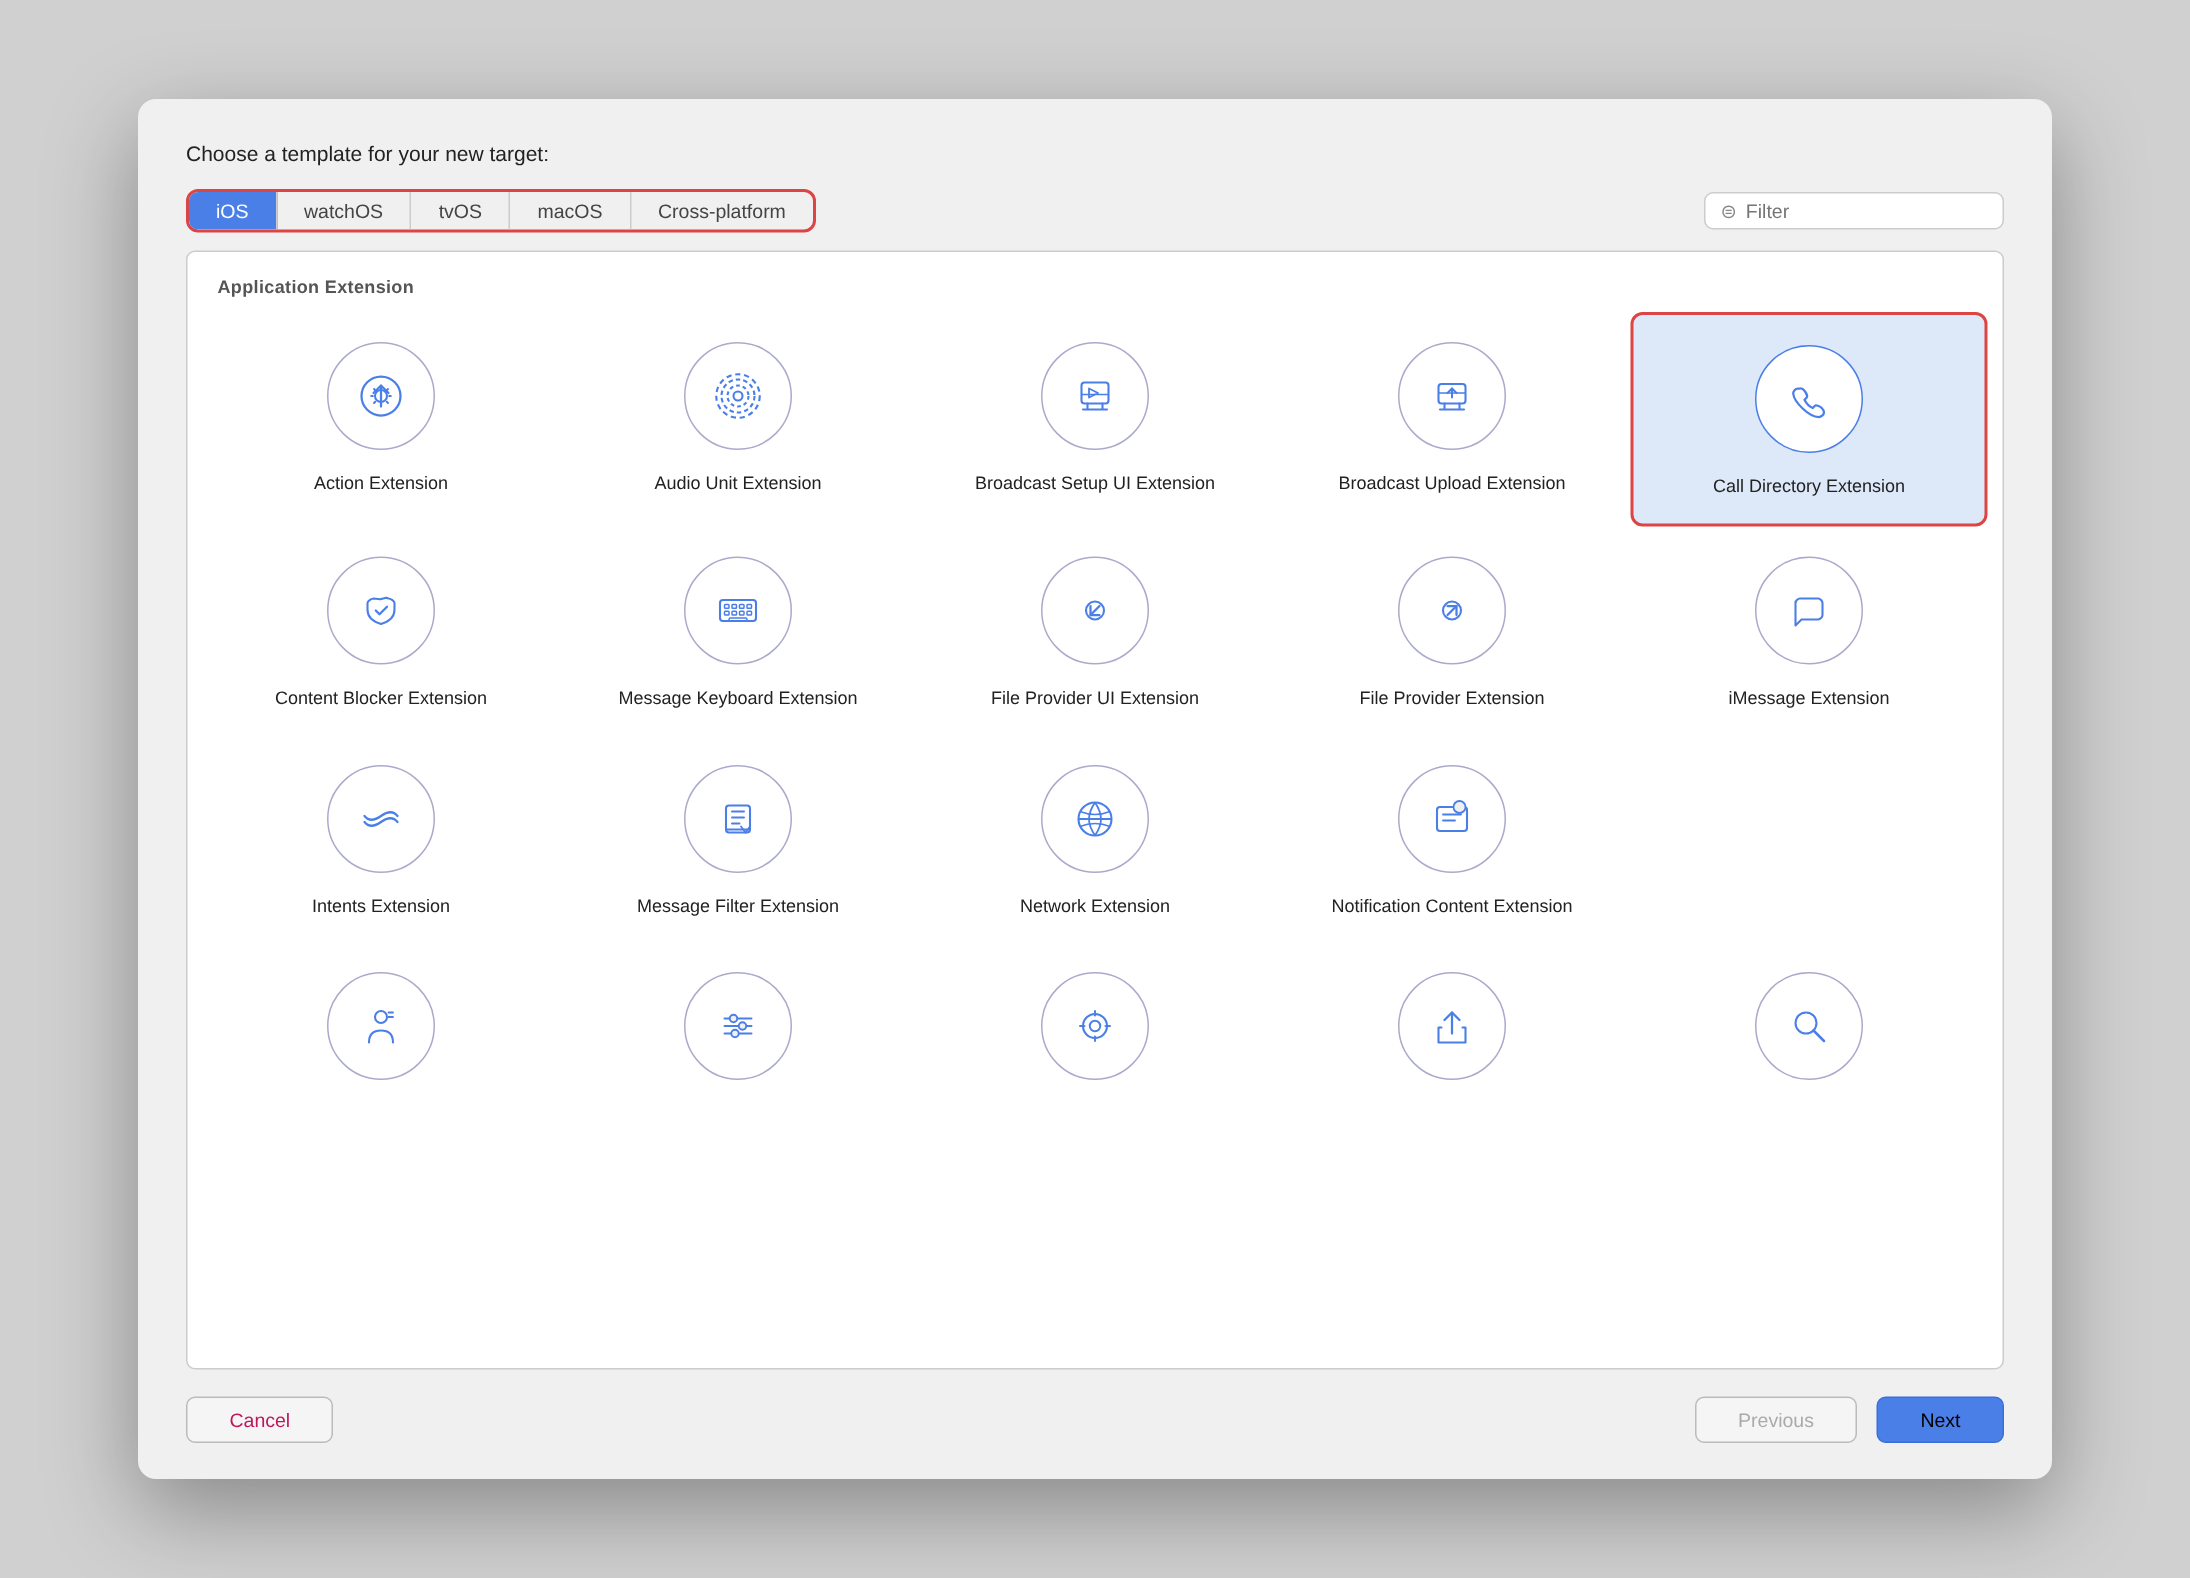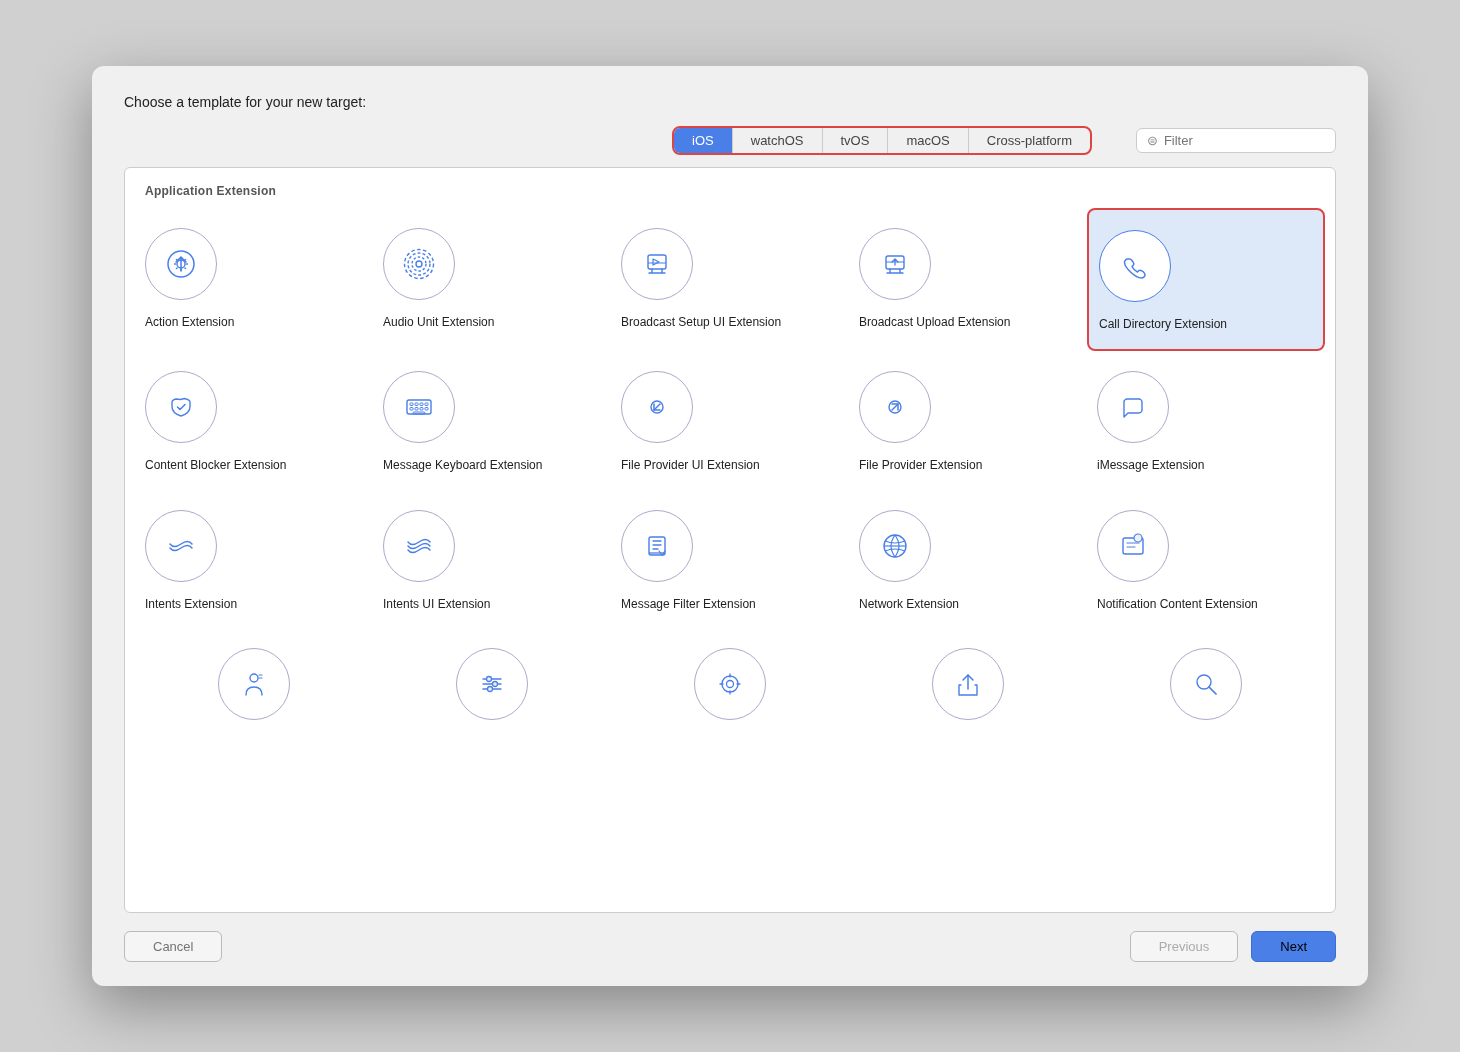--- a/index.html
+++ b/index.html
@@ -26,21 +26,21 @@
 
     .dialog-title {
       font-size: 14px;
       color: #222;
       margin-bottom: 16px;
     }
 
     .tab-row-container {
       display: flex;
       align-items: center;
-      justify-content: flex-end;
+      justify-content: space-between;
       margin-bottom: 12px;
       gap: 44px;
     }
 
     .tabs-group {
       display: flex;
       align-items: center;
       border: 2px solid #d44;
       border-radius: 8px;
       overflow: hidden;
@@ -110,21 +110,21 @@
     .grid {
       display: grid;
       grid-template-columns: repeat(5, 1fr);
       gap: 0;
       padding: 0 10px;
     }
 
     .grid-item {
       display: flex;
       flex-direction: column;
-      align-items: flex-start;
+      align-items: center;
       padding: 20px 10px 16px;
       cursor: pointer;
       border-radius: 8px;
       position: relative;
     }
 
     .grid-item.selected {
       background: #dde8f8;
       border: 2px solid #d44;
       border-radius: 8px;
@@ -161,21 +161,21 @@
       padding-top: 18px;
     }
 
     .btn {
       padding: 7px 28px;
       border-radius: 6px;
       font-size: 13px;
       cursor: pointer;
       border: 1px solid #bbb;
       background: #f5f5f5;
-      color: #737373;
+      color: #be185d;
     }
 
     .btn.primary {
       background: #4a7fe8;
       color: #000000;
       border-color: #3a6fd8;
     }
 
     .btn.disabled {
       color: #aaa;
@@ -364,30 +364,20 @@
       <div class="grid-item">
         <div class="icon-circle">
           <svg viewBox="0 0 38 38" fill="none" xmlns="http://www.w3.org/2000/svg">
             <path d="M8 17 Q12 22 19 17 Q26 12 30 17" stroke="#4a7fe8" stroke-width="1.5" fill="none" stroke-linecap="round"></path>
             <path d="M8 21 Q12 26 19 21 Q26 16 30 21" stroke="#4a7fe8" stroke-width="1.5" fill="none" stroke-linecap="round"></path>
           </svg>
         </div>
         <div class="item-label">Intents Extension</div>
       </div>
 
-      <div class="grid-item">
-        <div class="icon-circle">
-          <svg viewBox="0 0 38 38" fill="none" xmlns="http://www.w3.org/2000/svg">
-            <path d="M8 15 Q12 20 19 15 Q26 10 30 15" stroke="#4a7fe8" stroke-width="1.5" fill="none" stroke-linecap="round"></path>
-            <path d="M8 19 Q12 24 19 19 Q26 14 30 19" stroke="#4a7fe8" stroke-width="1.5" fill="none" stroke-linecap="round"></path>
-            <path d="M8 23 Q12 28 19 23 Q26 18 30 23" stroke="#4a7fe8" stroke-width="1.5" fill="none" stroke-linecap="round"></path>
-          </svg>
-        </div>
-        <div class="item-label">Intents UI Extension</div>
-      </div>
 
       <div class="grid-item">
         <div class="icon-circle">
           <svg viewBox="0 0 38 38" fill="none" xmlns="http://www.w3.org/2000/svg">
             <rect x="11" y="10" width="16" height="18" rx="2" stroke="#4a7fe8" stroke-width="1.4" fill="none"></rect>
             <path d="M15 14h8M15 18h8M15 22h5" stroke="#4a7fe8" stroke-width="1.3" stroke-linecap="round"></path>
             <line x1="11" y1="26" x2="27" y2="26" stroke="#4a7fe8" stroke-width="1.3"></line>
             <path d="M21 24 L24 28 L27 24" stroke="#4a7fe8" stroke-width="1.2" fill="none" stroke-linecap="round"></path>
           </svg>
         </div>

